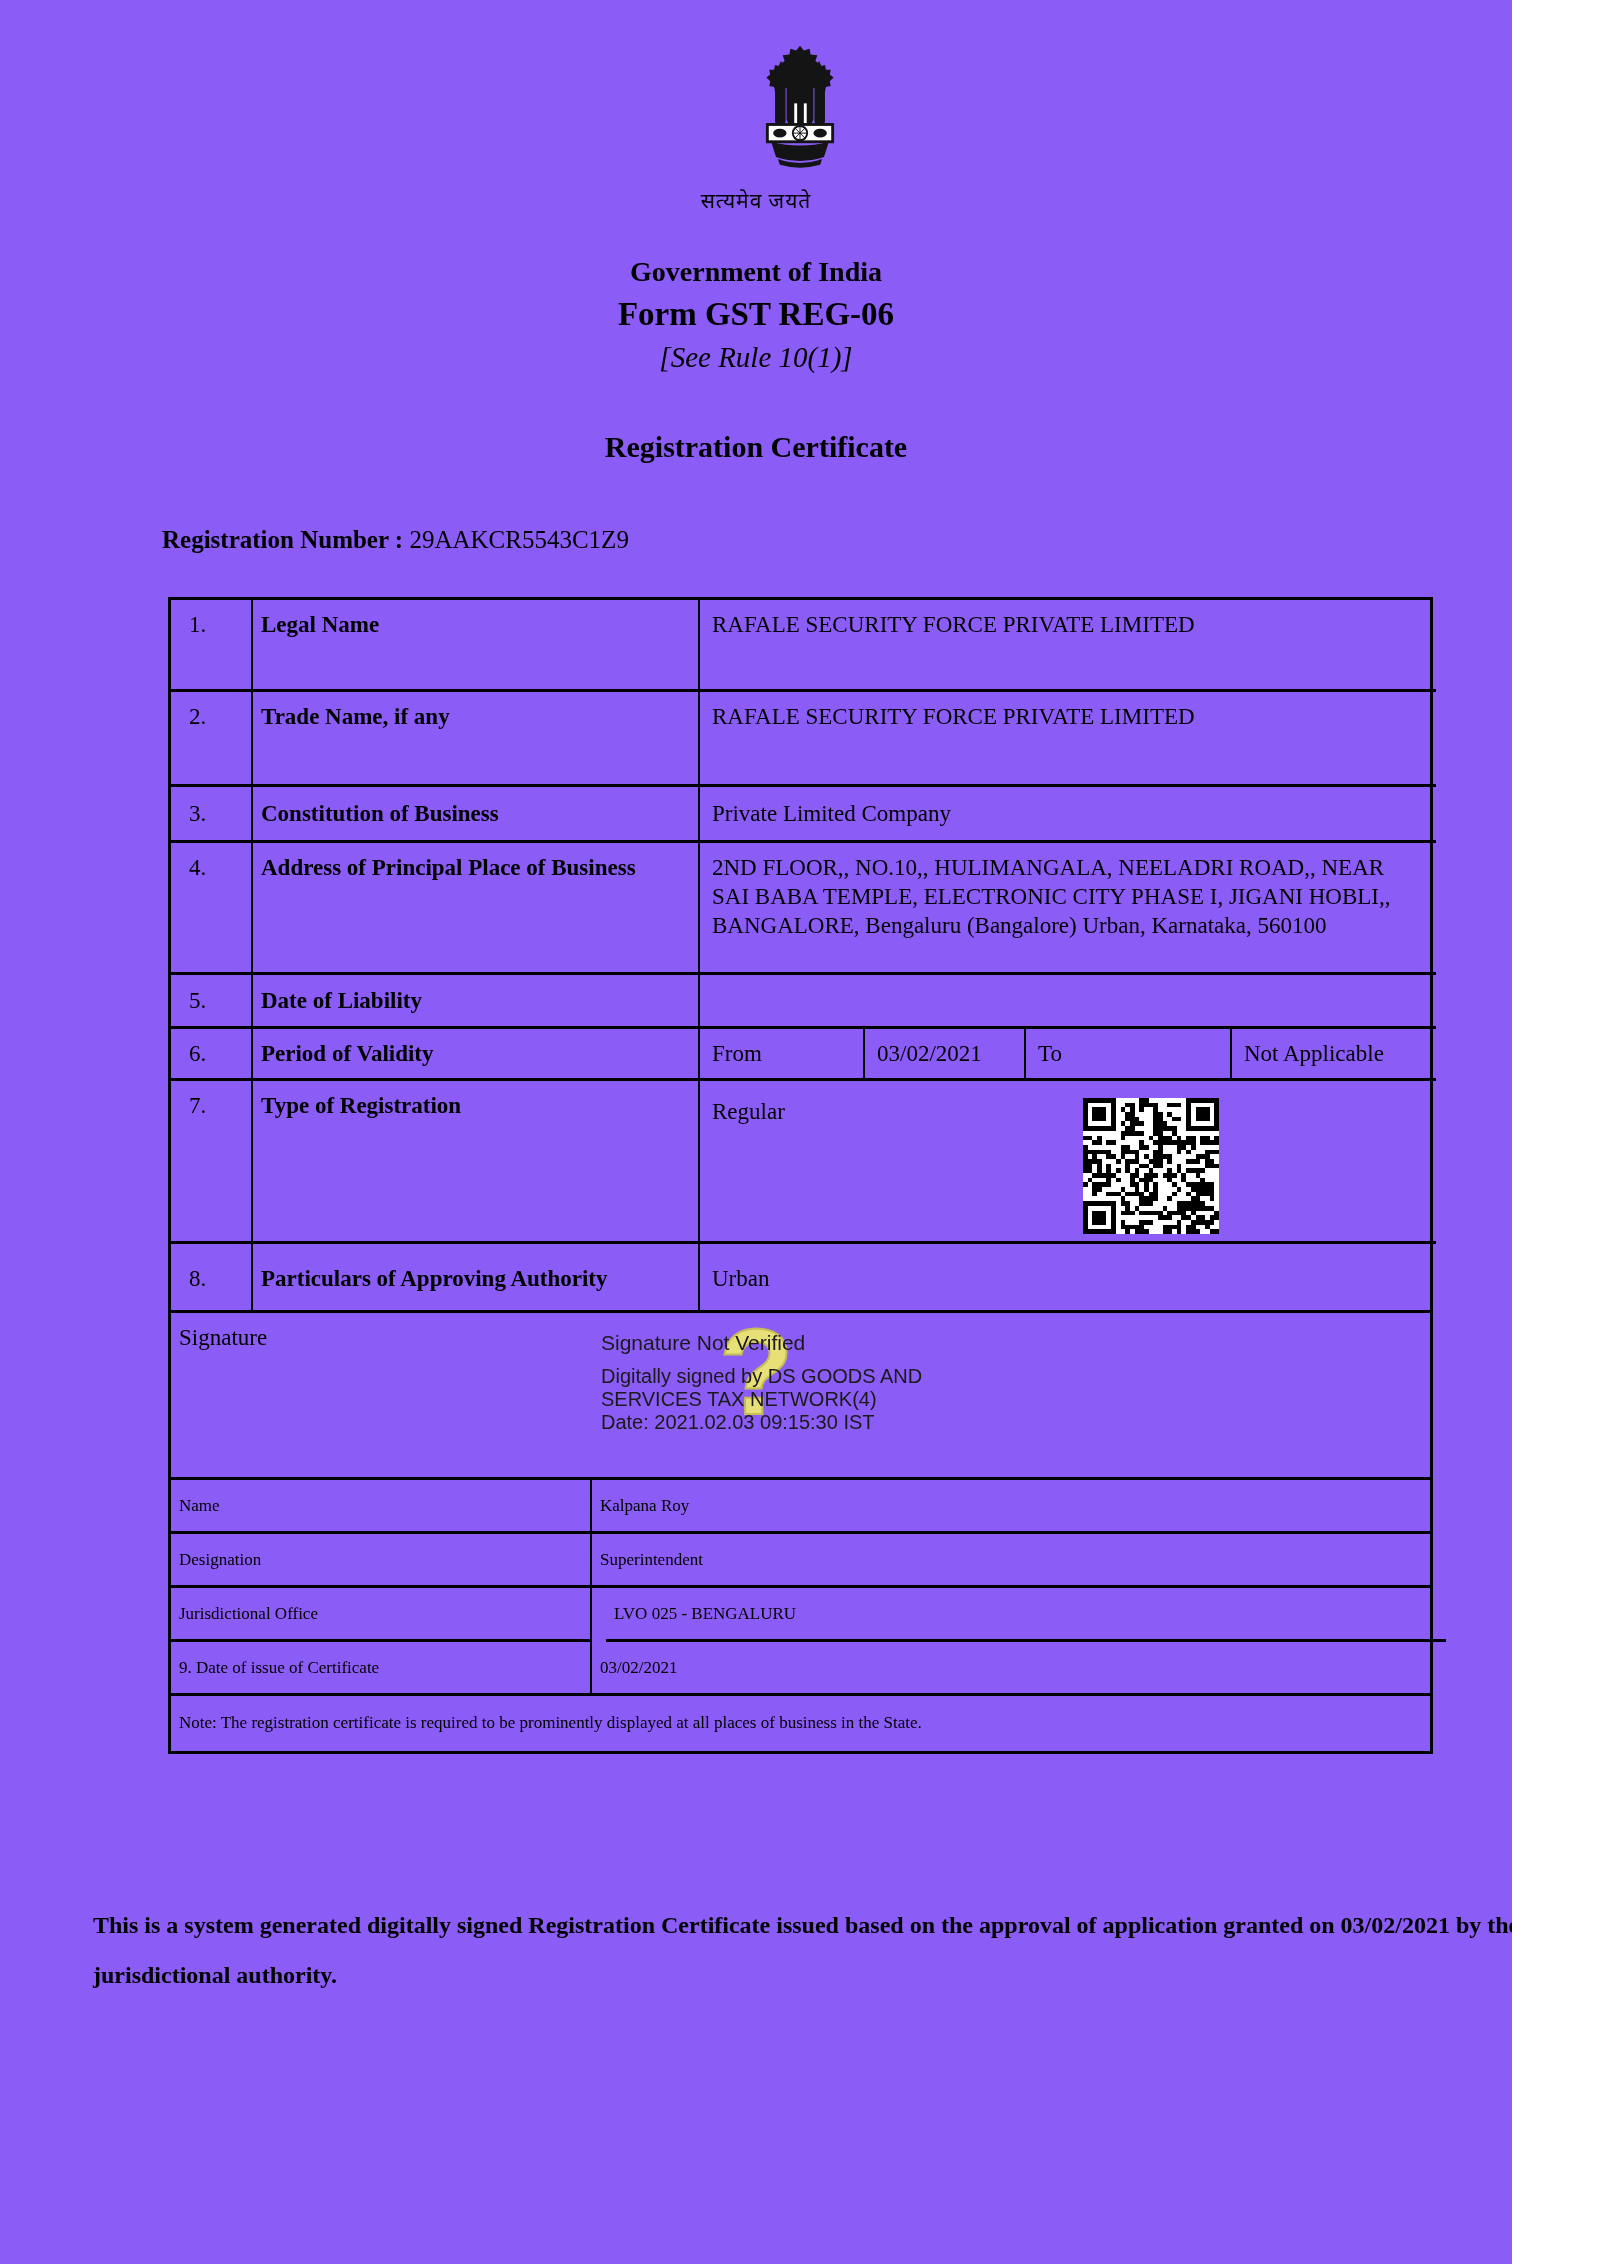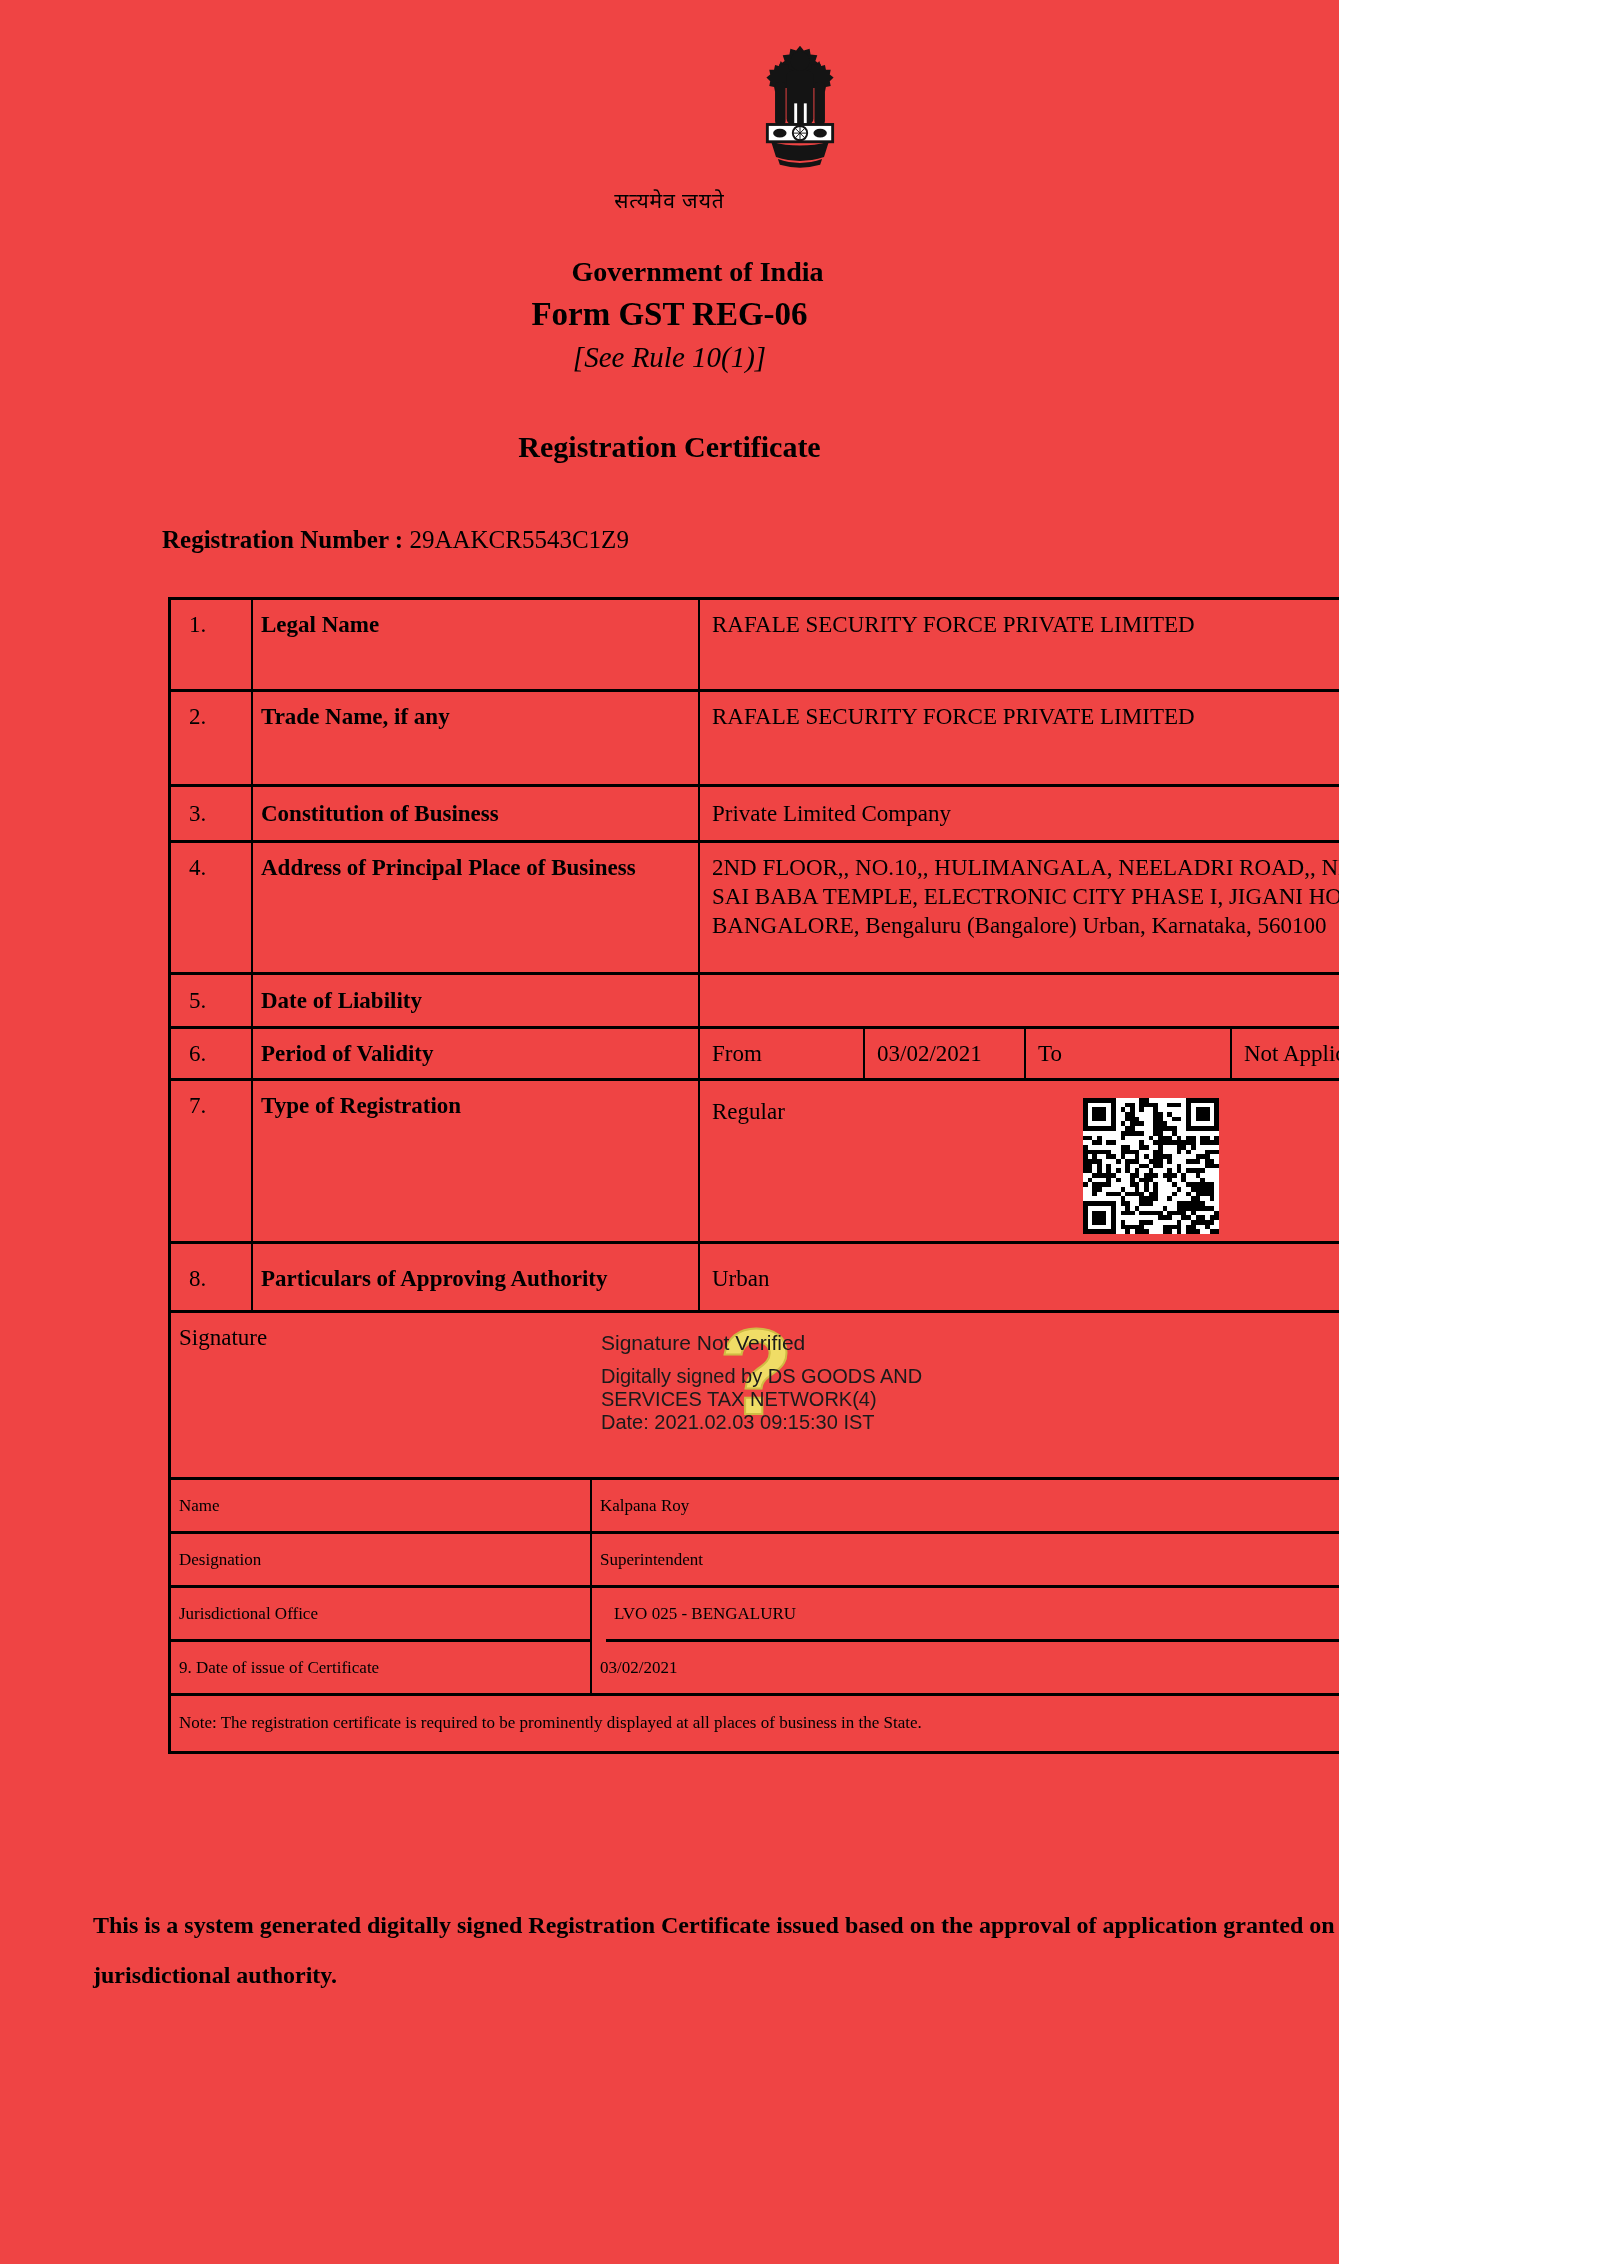--- a/index.html
+++ b/index.html
@@ -1,24 +1,24 @@
 <!DOCTYPE html>
 <html><head>
 <meta charset="utf-8">
 <style>
   html,body{margin:0;padding:0;background:#ffffff;}
-  .page{position:relative;width:1339px;height:2264px;background:#ef4444;
+  .page{position:relative;width:1512px;height:2264px;background:#8b5cf6;
         font-family:"Liberation Serif", serif;color:#000;overflow:hidden;}
   .abs{position:absolute;}
   .ctrtext{width:100%;text-align:center;}
   .b{font-weight:bold;}
 
   
   .motto{top:186px;font-size:21px;letter-spacing:1px;}
-  .gov{top:256px;font-size:28px;font-weight:bold;margin-left:28px;}
+  .gov{top:256px;font-size:28px;font-weight:bold;}
   .form{top:296px;font-size:33px;font-weight:bold;}
   .rule{top:341px;font-size:29px;font-style:italic;}
   .cert{top:430px;font-size:30px;font-weight:bold;}
   .regline{left:162px;top:526px;font-size:25px;}
 
   
   .tbl{left:168px;top:597px;width:1265px;height:716px;border:3px solid #000;box-sizing:border-box;}
   .cell{position:absolute;box-sizing:border-box;border-right:2px solid #000;border-bottom:3px solid #000;
         font-size:23px;line-height:29px;padding:10px 10px 0 12px;overflow:hidden;}
   .cell.last{border-right:none;}

